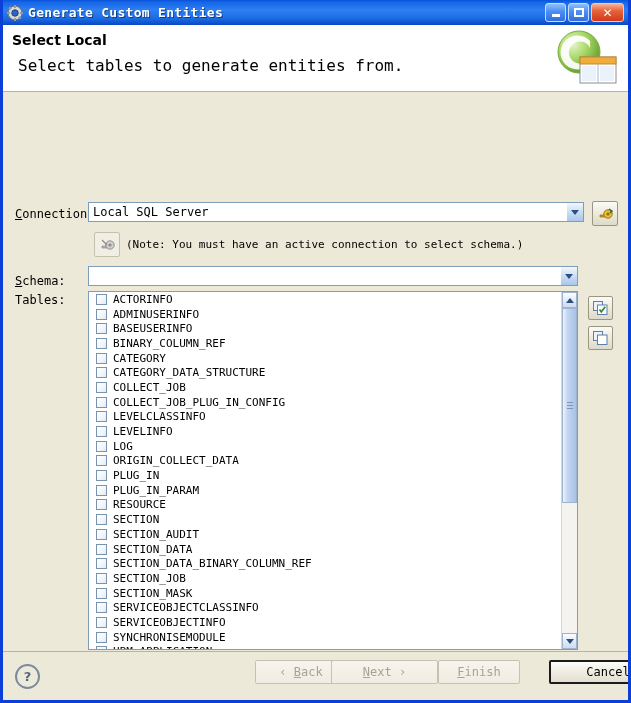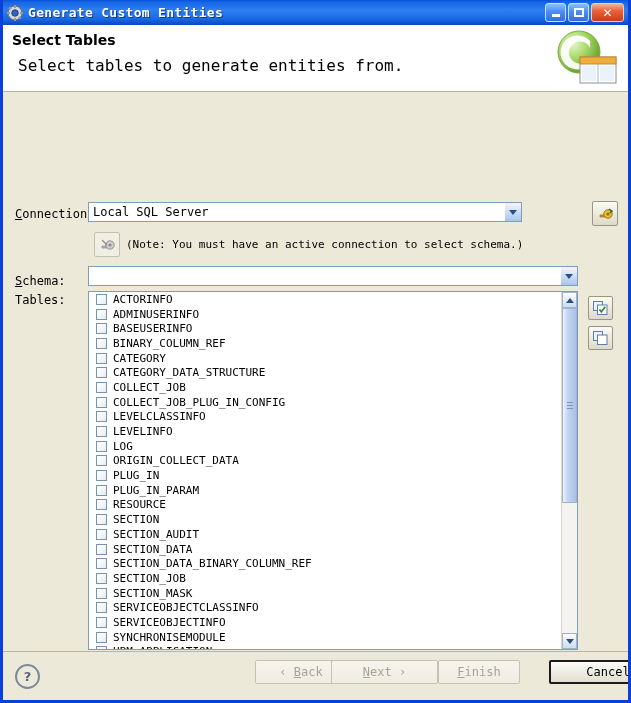--- a/index.html
+++ b/index.html
@@ -342,21 +342,21 @@
       <div class="win-btn">
         <div class="max-box"></div>
       </div>
       <div class="win-btn close">
         <div class="glyph">✕</div>
       </div>
     </div>
   </div>
 
   <div class="banner">
-    <div class="banner-title">Select Tables</div>
+    <div class="banner-title">Select Local</div>
     <div class="banner-sub">Select tables to generate entities from.</div>
     <div class="banner-icon">
       <svg width="68" height="60" viewBox="0 0 68 60">
         <defs>
           <radialGradient id="gc" cx="35%" cy="30%" r="75%">
             <stop offset="0%" stop-color="#e8f7cf"></stop>
             <stop offset="45%" stop-color="#a9d96a"></stop>
             <stop offset="100%" stop-color="#5f9a25"></stop>
           </radialGradient>
         </defs>
@@ -372,21 +372,21 @@
       </svg>
     </div>
   </div>
 
   <div class="body-area">
 
     <div class="lbl" style="left:12px; top:115px;">
       <span class="u">C</span><span>onnection:</span>
     </div>
 
-    <div class="combo" style="left:85px; top:110px; width:434px; height:20px;">
+    <div class="combo" style="left:85px; top:110px; width:496px; height:20px;">
       <div class="val">Local SQL Server</div>
       <div class="arrow">
           <div class="tri"></div>
         </div>
     </div>
 
     <div class="toolbtn" style="left:589px; top:109px;">
       <svg width="17" height="16" viewBox="0 0 17 16">
         <path d="M3 9 L8 9 L8 11 L3 11 Z" fill="#d8a21e" stroke="#8a6a12" stroke-width="0.7"></path>
         <circle cx="11" cy="8" r="4.2" fill="#f0c02f" stroke="#8a6a12" stroke-width="0.9"></circle>

